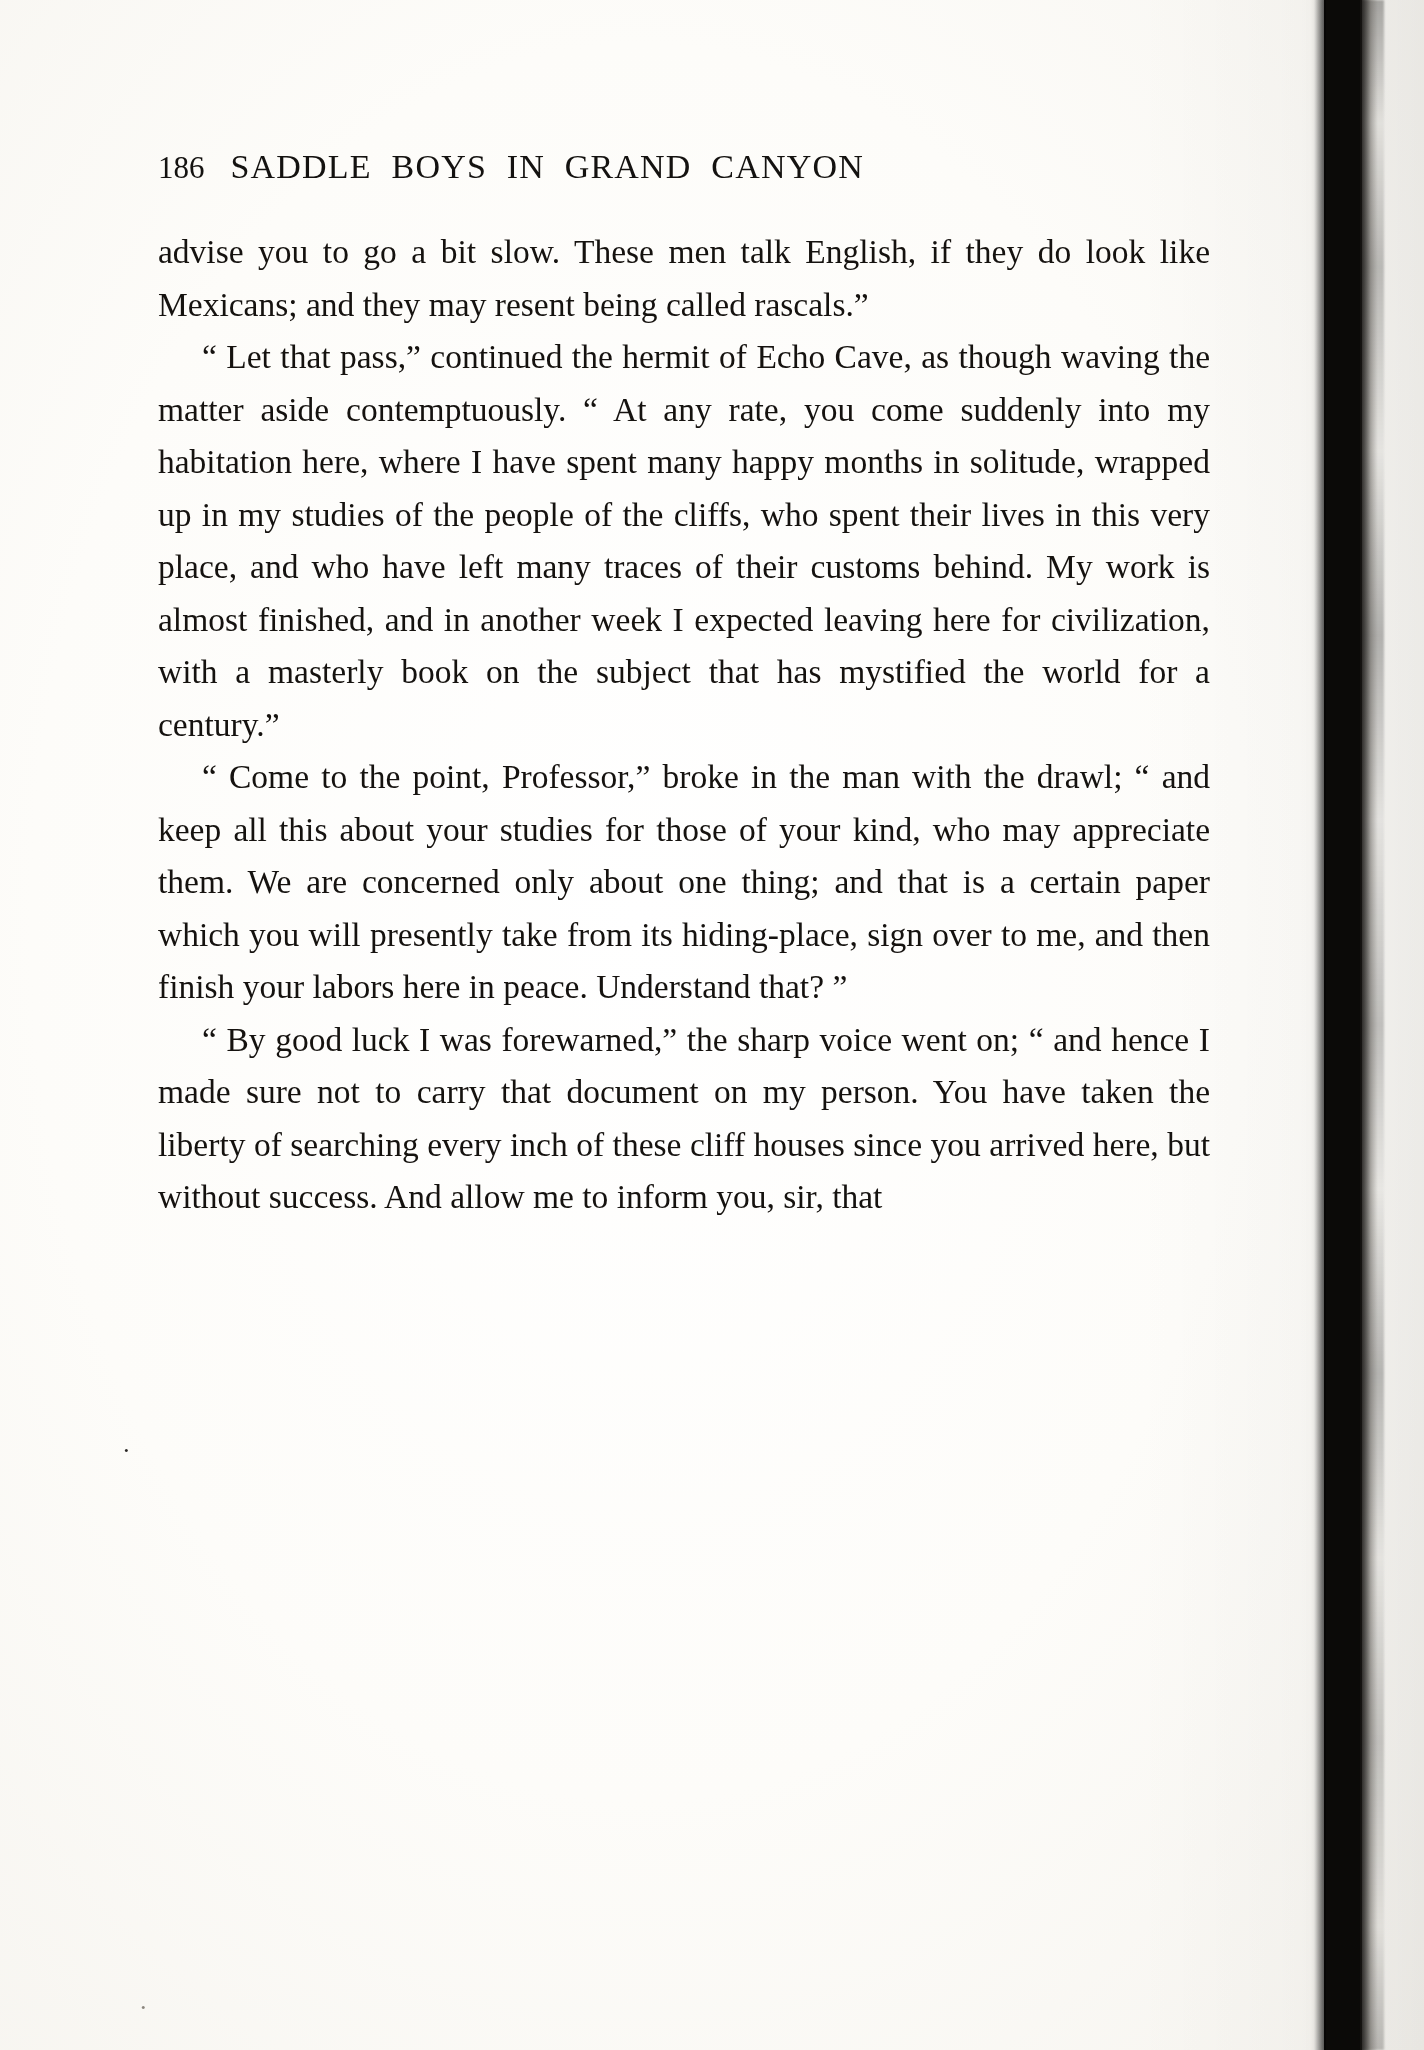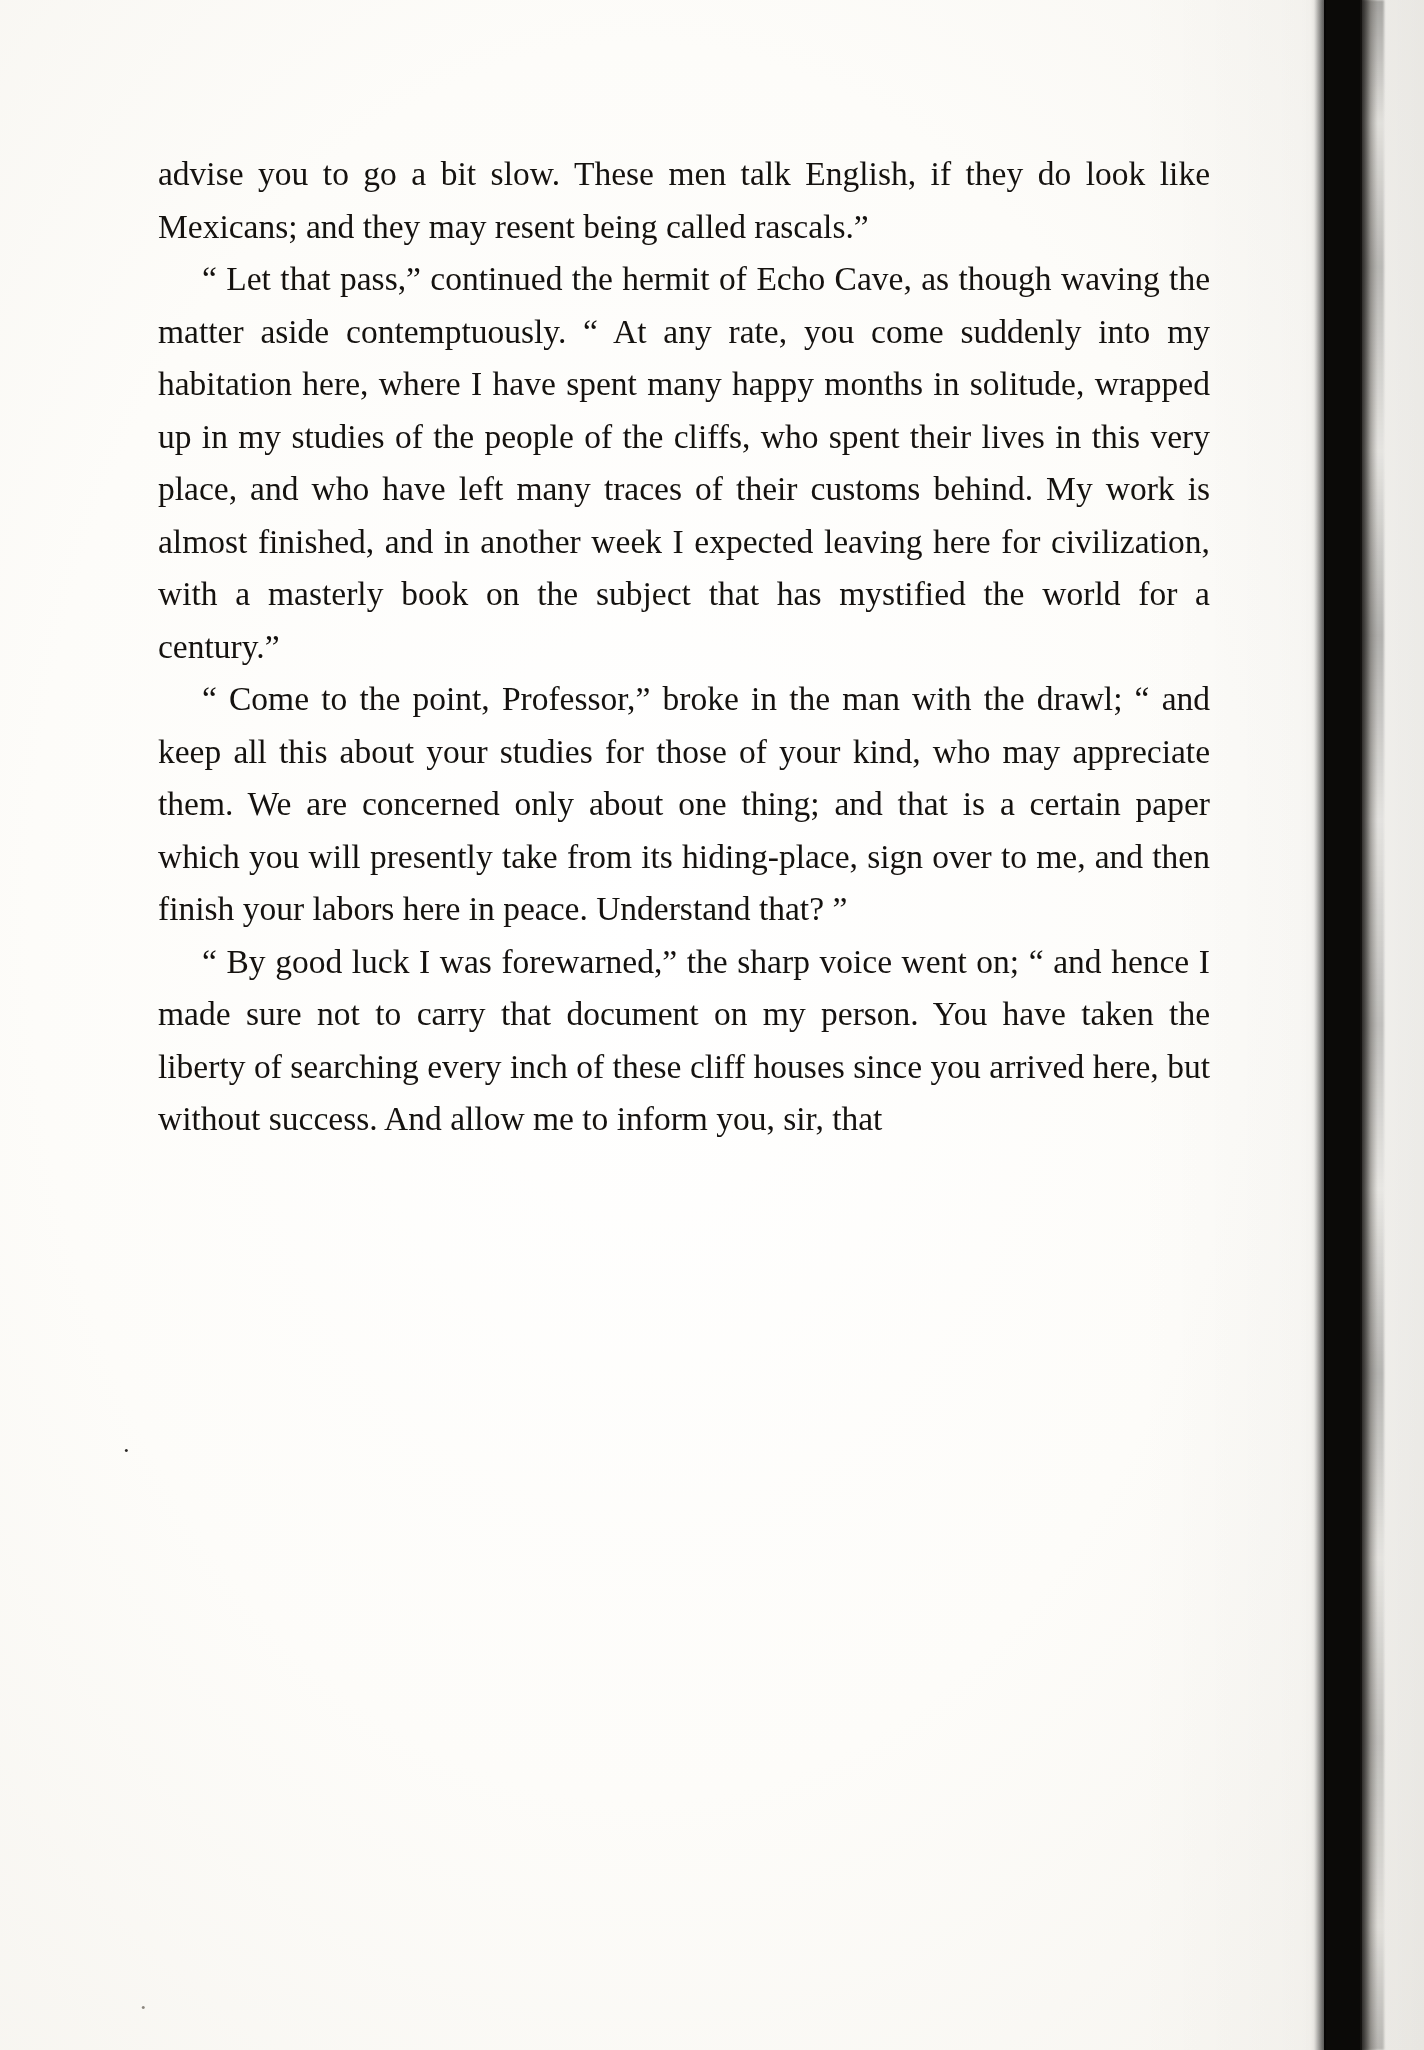--- a/index.html
+++ b/index.html
@@ -120,20 +120,24 @@
   }
 </style>
 </head>
 <body>
 
 <div class="page">
   <div class="paper-tone"></div>
 
   <div class="text-block">
 
+    <div class="running-head">
+      <span class="folio">186</span>
+      <span class="head-title">SADDLE BOYS IN GRAND CANYON</span>
+    </div>
 
     <p>advise you to go a bit slow. These men talk English, if they do look like Mexicans; and they may resent being called rascals.”</p>
     <p class="indent">“ Let that pass,” continued the hermit of Echo Cave, as though waving the matter aside contemptuously. “ At any rate, you come suddenly into my habitation here, where I have spent many happy months in solitude, wrapped up in my studies of the people of the cliffs, who spent their lives in this very place, and who have left many traces of their customs behind. My work is almost finished, and in another week I expected leaving here for civilization, with a masterly book on the subject that has mystified the world for a century.”</p>
     <p class="indent">“ Come to the point, Professor,” broke in the man with the drawl; “ and keep all this about your studies for those of your kind, who may appreciate them. We are concerned only about one thing; and that is a certain paper which you will presently take from its hiding-place, sign over to me, and then finish your labors here in peace. Understand that? ”</p>
     <p class="indent">“ By good luck I was forewarned,” the sharp voice went on; “ and hence I made sure not to carry that document on my person. You have taken the liberty of searching every inch of these cliff houses since you arrived here, but without success. And allow me to inform you, sir, that</p>
 
   </div>
 
   <span class="stray-mark" style="left:122px; top:1438px;">·</span>
   <span class="stray-mark" style="left:140px; top:1988px; color:#8a857d;">.</span>

